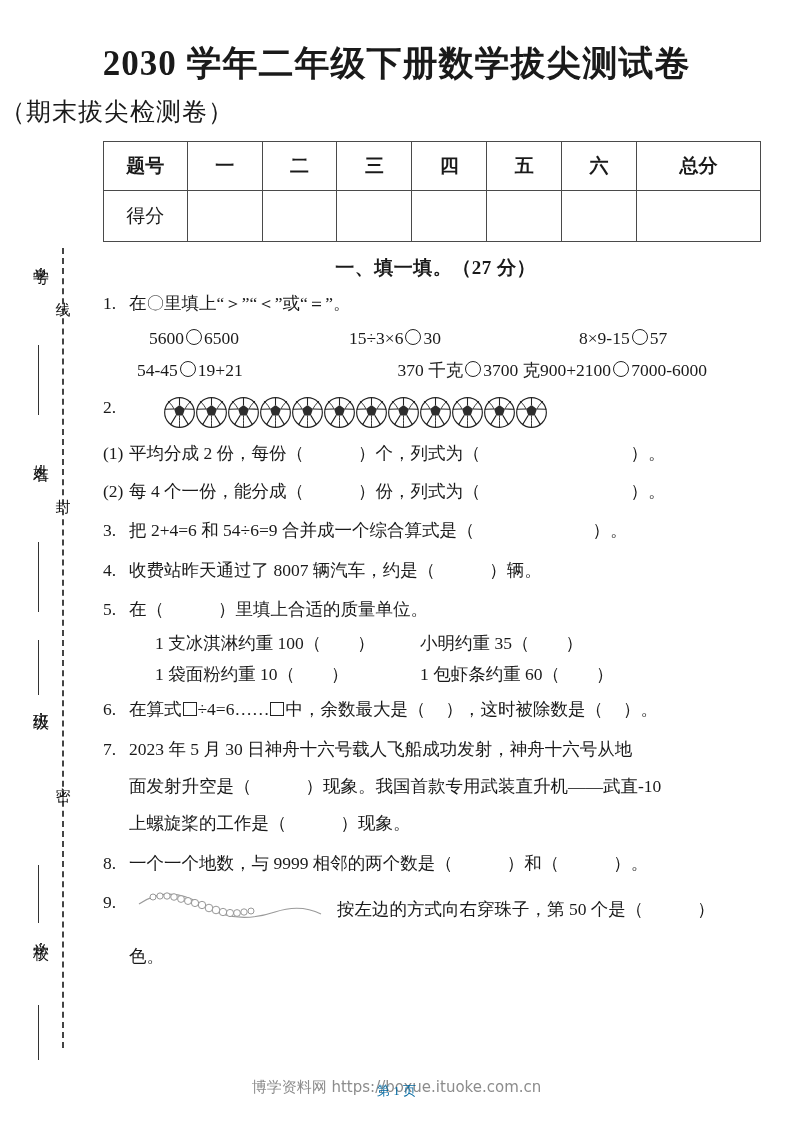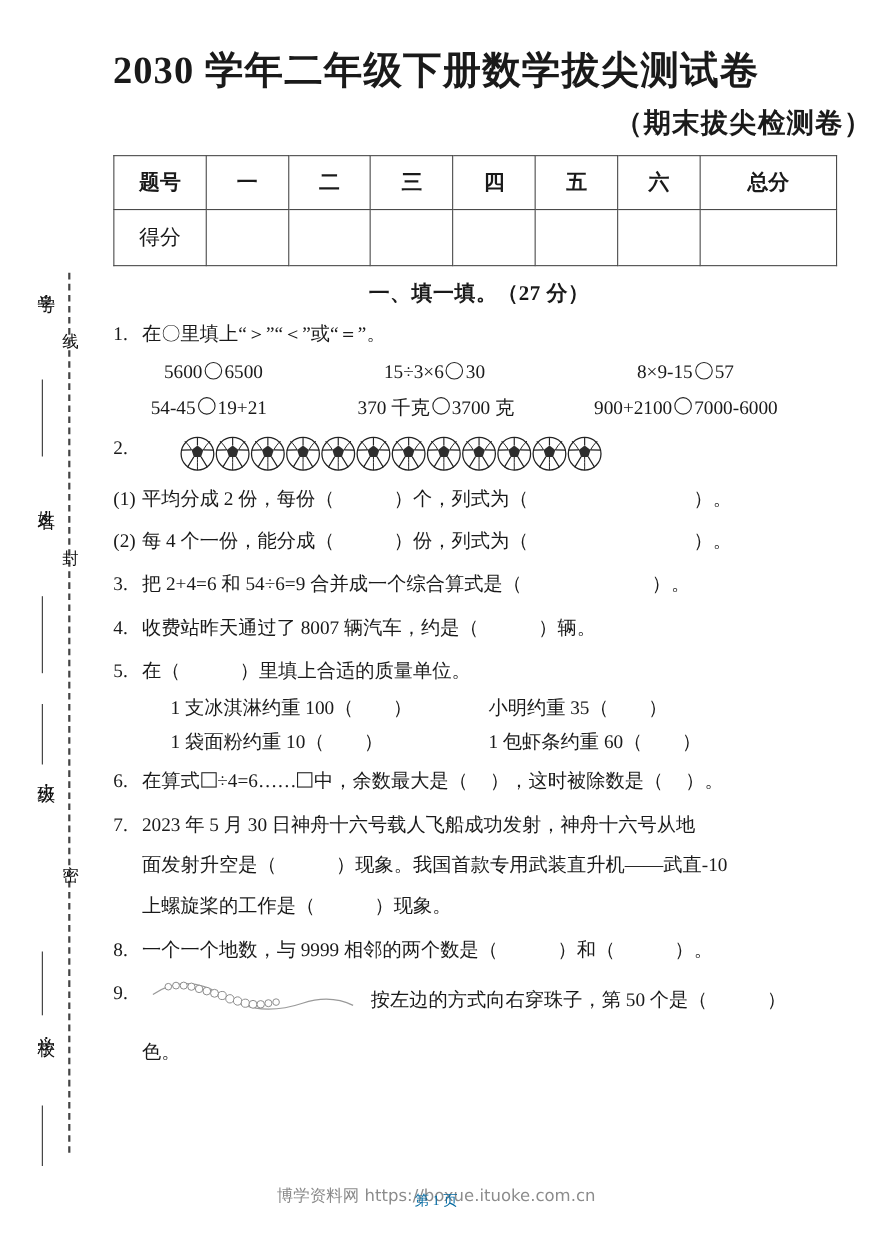--- a/index.html
+++ b/index.html
@@ -65,23 +65,23 @@
     font-size: 35px;
     font-weight: bold;
     letter-spacing: 1px;
     font-family: "Liberation Serif", "DejaVu Serif", serif;
   }
   .subtitle {
     position: absolute;
     left: 0;
     right: 0;
     top: 95px;
-    text-align: right;
+    text-align: left;
     font-size: 25px;
-    font-weight: bold;
+    font-weight: normal;
     letter-spacing: 1px;
   }
 
   
   .score-table {
     position: absolute;
     left: 103px;
     top: 141px;
     border-collapse: collapse;
     width: 658px;
@@ -138,27 +138,26 @@
 
   .expr-row {
     display: flex;
     margin-top: 13px;
     padding-left: 34px;
   }
   .expr-row .cell { white-space: nowrap; }
   .r1 .cell:nth-child(1) { width: 200px; margin-left: 12px; }
   .r1 .cell:nth-child(2) { width: 230px; }
   .r2 .cell:nth-child(1) { width: 188px; }
-  .r2 .cell:nth-child(2) { width: 215px; }
+  .r2 .cell:nth-child(2) { width: 215px; text-align: right; }
 
   .unit-row {
     display: flex;
     margin-top: 13px;
     padding-left: 52px;
-    gap: 24px;
   }
   .unit-row .cell { white-space: nowrap; }
   .unit-row .cell:first-child { width: 265px; }
 
   .circ {
     display: inline-block;
     width: 14px;
     height: 14px;
     border: 1.3px solid #222;
     border-radius: 50%;

